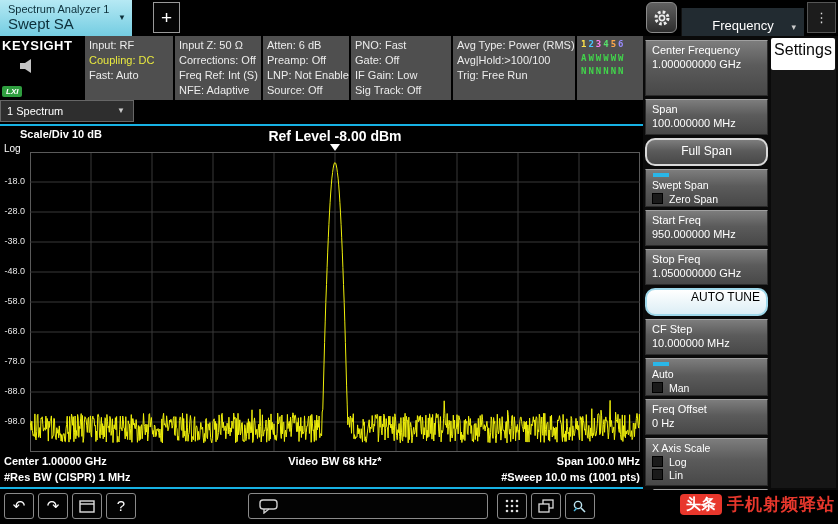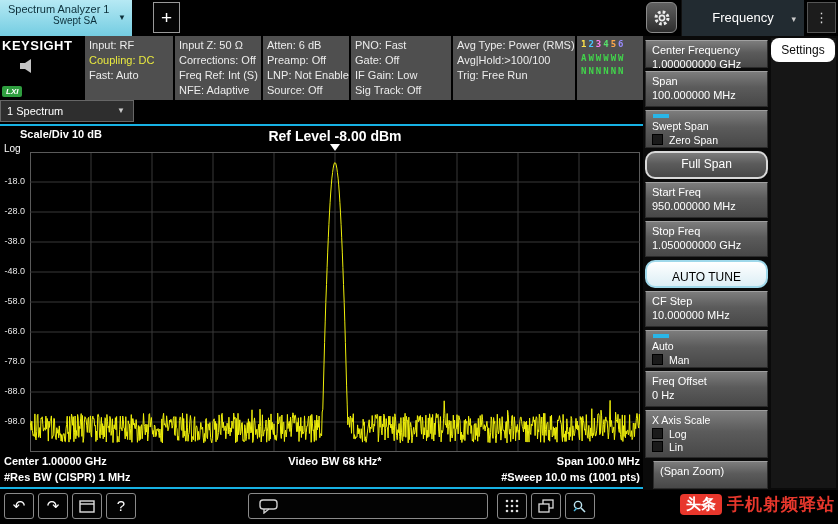--- a/index.html
+++ b/index.html
@@ -3,28 +3,28 @@
 <meta charset="utf-8">
 <style>
   html,body{margin:0;padding:0;background:#222;}
   #root{position:relative;width:838px;height:524px;background:#000;overflow:hidden;
         font-family:"Liberation Sans",sans-serif;color:#fff;}
   
   .topbar{position:absolute;left:0;top:0;width:838px;height:36px;background:#000;}
   .tab{position:absolute;left:0;top:0;width:132px;height:36px;box-sizing:border-box;
        background:linear-gradient(#b6e9f4,#74cde2);color:#0c2f3a;padding:3px 8px;cursor:pointer;}
   .tab-l1{font-size:11px;}
-  .tab-l2{font-size:10px;margin-left:45px;}
+  .tab-l2{font-size:15px;}
   .tab-caret{position:absolute;right:6px;top:13px;font-size:8px;color:#0c2f3a;}
   .add-btn{position:absolute;left:153px;top:2px;width:27px;height:31px;border:1px solid #9a9a9a;
            background:#050505;color:#fff;font-size:19px;text-align:center;line-height:29px;box-sizing:border-box;}
   .gear-btn{position:absolute;left:646px;top:2px;width:31px;height:31px;border-radius:6px;
             background:linear-gradient(#606060,#2d2d2d);border:1px solid #8a8a8a;box-sizing:border-box;
             display:flex;align-items:center;justify-content:center;}
-  .freq-menu{position:absolute;left:681px;top:0;width:122px;height:36px;background:#222b31;
+  .freq-menu{position:absolute;left:681px;top:8px;width:122px;height:36px;background:#222b31;
              border-left:1px solid #111;color:#fff;font-size:13px;text-align:center;line-height:36px;}
   .menu-caret{position:absolute;right:8px;top:1px;font-size:9px;color:#ccc;}
   .corner-btn{position:absolute;left:807px;top:2px;width:29px;height:31px;background:#1c1c1c;
               border:1px solid #555;box-sizing:border-box;color:#ddd;text-align:center;line-height:29px;font-size:13px;}
   
   .header{position:absolute;left:0;top:36px;width:643px;height:64px;background:#000;}
   .brand-col{position:absolute;left:0;top:0;width:84px;height:64px;background:#000;}
   .brand{font-size:13px;font-weight:bold;letter-spacing:0.5px;color:#fff;padding:2px 0 0 2px;}
   .speaker{position:absolute;left:18px;top:22px;}
   .lxi{position:absolute;left:2px;top:50px;background:#2f9e3f;color:#fff;font-size:8px;font-weight:bold;
@@ -65,35 +65,35 @@
   .wm-badge{background:#e8372c;color:#fff;font-weight:bold;font-size:15px;padding:1px 6px;border-radius:4px;}
   .wm-text{color:#e8372c;font-weight:bold;font-size:17px;letter-spacing:1px;}
   
   .sidebar{position:absolute;left:643px;top:36px;width:195px;height:454px;background:#0a0a0a;overflow:hidden;}
   .menu-col{position:absolute;left:2px;top:4px;width:123px;display:flex;flex-direction:column;gap:3px;}
   .sbtn{background:linear-gradient(180deg,#7d7d7d 0%,#5b5b5b 45%,#484848 100%);
         border:1px solid #2b2b2b;border-top-color:#a0a0a0;box-sizing:border-box;
         padding:3px 6px;font-size:11px;color:#fff;cursor:pointer;}
   .sbtn .slabel{white-space:nowrap;}
   .sbtn .svalue{margin-top:2px;white-space:nowrap;}
-  .sbtn.two{height:28px;}
+  .sbtn.two{height:56px;}
   .sbtn.two.short{height:36px;}
   .sbtn.toggle{height:38px;font-size:10.5px;line-height:1.3;}
   .blue-bar{width:16px;height:4px;background:#29b6e8;margin:0 0 2px 1px;}
   .chk{display:inline-block;width:9px;height:9px;background:#1a1a1a;border:1px solid #000;
        margin-right:6px;vertical-align:-1px;}
   .sbtn.round{height:28px;border:2px solid #d9d9d9;border-radius:10px;text-align:center;
               padding:4px 6px;font-size:12px;}
   .sbtn.light{height:28px;background:linear-gradient(#ffffff,#dceef5);color:#000;
-              border:2px solid #9fd8ea;border-radius:10px;text-align:center;padding:8px 6px;font-size:12px;}
+              border:2px solid #9fd8ea;border-radius:10px;text-align:right;padding:0 6px;font-size:12px;}
   .sbtn.xaxis{height:48px;font-size:10.5px;line-height:1.3;}
   .sbtn.clip{height:28px;margin-left:8px;}
   .settings-strip{position:absolute;left:128px;top:2px;width:65px;height:450px;background:#161616;}
-  .settings-tab{width:64px;height:24px;background:#fff;color:#0a0a0a;font-size:12px;text-align:center;
-                line-height:24px;border-radius:8px;cursor:pointer;}
+  .settings-tab{width:64px;height:32px;background:#fff;color:#0a0a0a;font-size:16px;text-align:center;
+                line-height:24px;border-radius:2px;cursor:pointer;}
 </style>
 </head>
 <body>
 
 <div id="root">
 
   <div class="topbar">
     <div class="tab">
       <div class="tab-l1">Spectrum Analyzer 1</div>
       <div class="tab-l2">Swept SA</div>
@@ -281,32 +281,32 @@
       <div class="sbtn two">
         <div class="slabel">Center Frequency</div>
         <div class="svalue">1.000000000 GHz</div>
       </div>
 
       <div class="sbtn two short">
         <div class="slabel">Span</div>
         <div class="svalue">100.000000 MHz</div>
       </div>
 
+      <div class="sbtn round">
+        <span>Full Span</span>
+      </div>
+
       <div class="sbtn toggle">
         <div class="blue-bar"></div>
         <div>Swept Span</div>
         <div>
           <span class="chk"></span><span>Zero Span</span>
         </div>
       </div>
 
-      <div class="sbtn round">
-        <span>Full Span</span>
-      </div>
-
       <div class="sbtn two short">
         <div class="slabel">Start Freq</div>
         <div class="svalue">950.000000 MHz</div>
       </div>
 
       <div class="sbtn two short">
         <div class="slabel">Stop Freq</div>
         <div class="svalue">1.050000000 GHz</div>
       </div>
 

